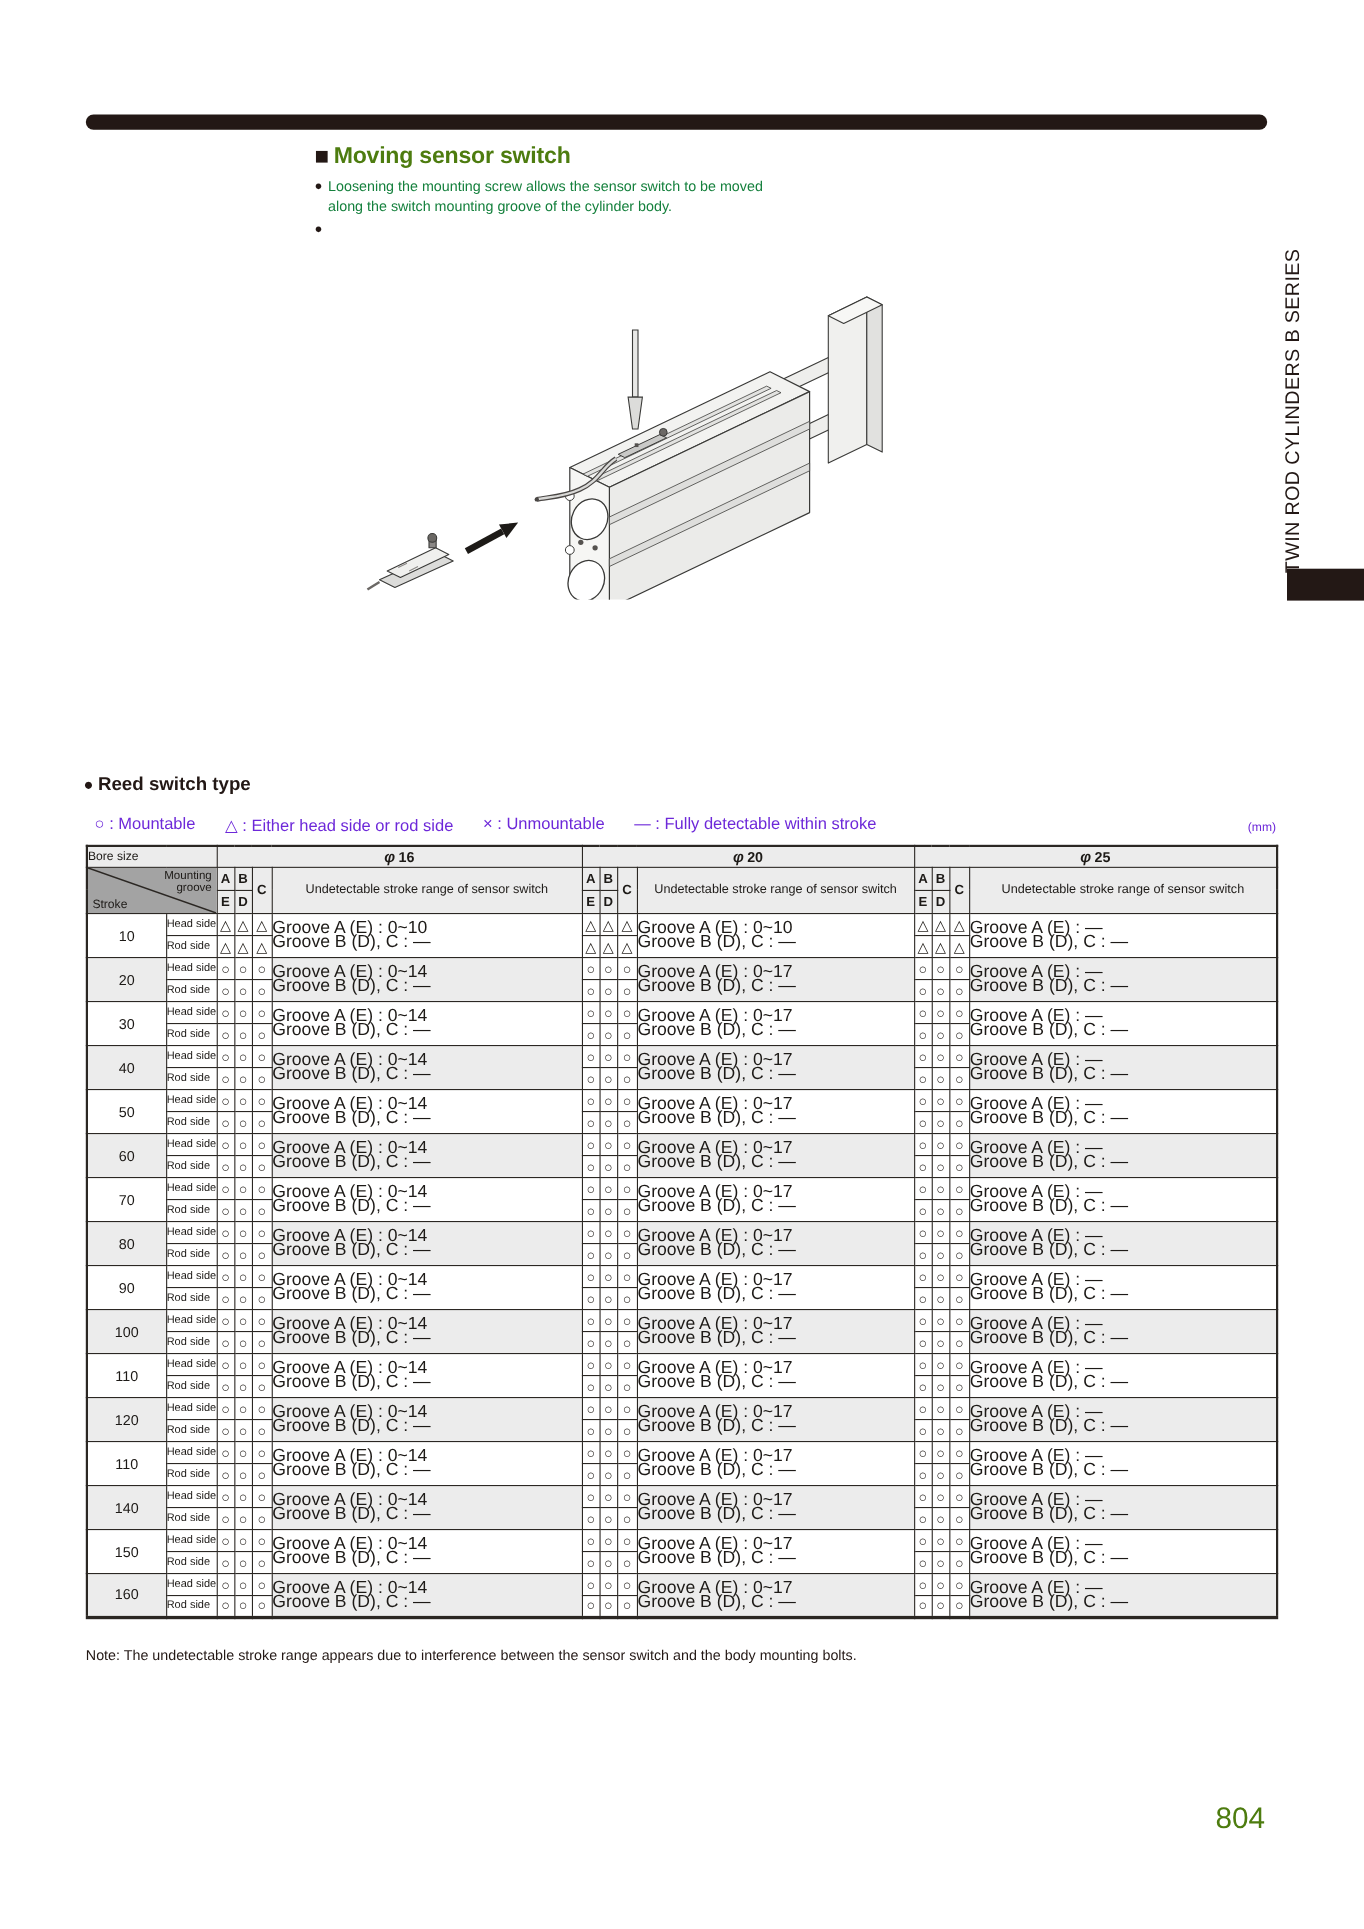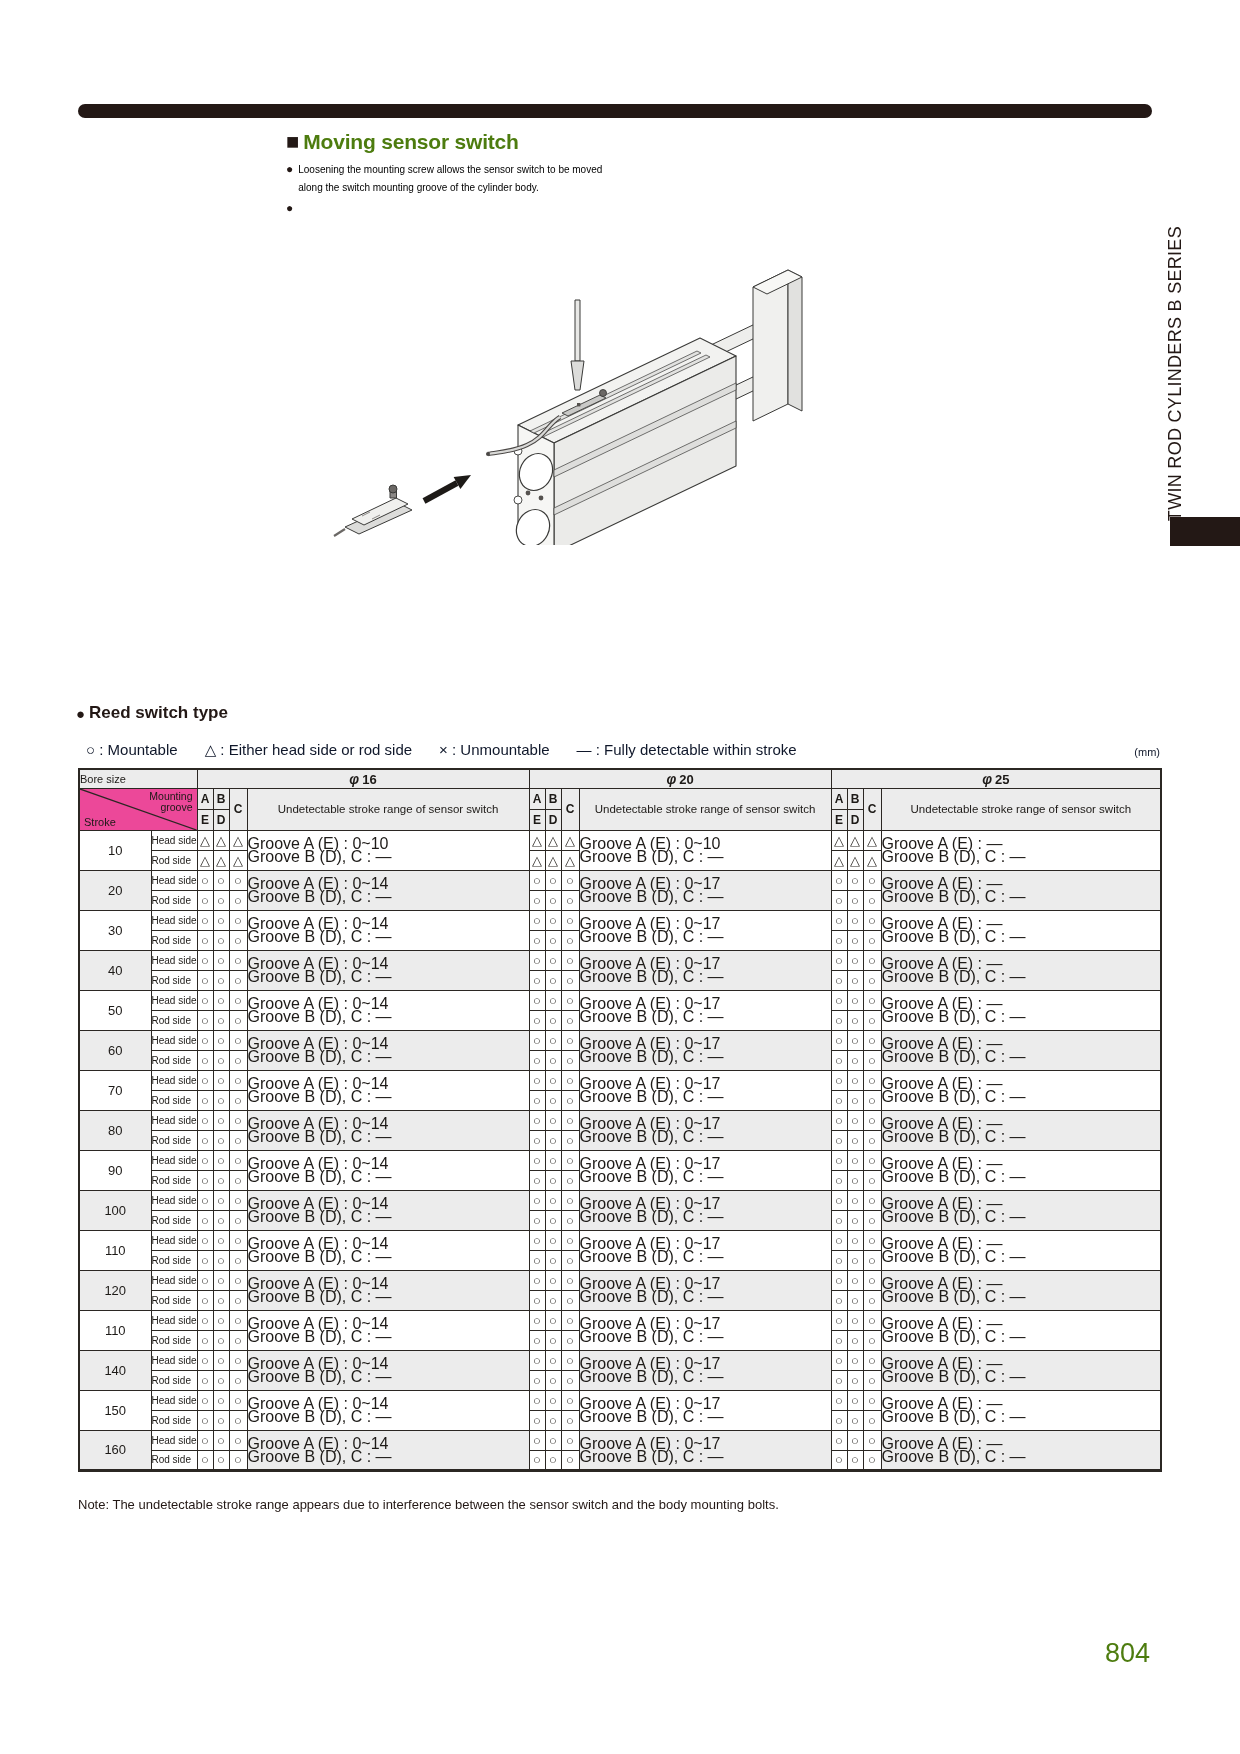--- a/index.html
+++ b/index.html
@@ -10,50 +10,50 @@
   .topbar{position:absolute;left:78px;top:104px;width:1074px;height:14px;background:#231815;border-radius:7px;}
 
   
   .mss{position:absolute;left:286px;top:130px;width:470px;}
   .mss-titlerow{display:flex;align-items:center;gap:4px;}
   .mss-square{font-size:22px;line-height:22px;color:#231815;}
   .mss-title{font-size:21px;font-weight:bold;letter-spacing:-0.2px;color:#4d7c0f;}
   .mss-bullets{margin-top:7px;}
   .mss-bullet{display:flex;gap:5px;margin-bottom:4px;}
   .mss-dot{font-size:12px;line-height:17px;color:#231815;}
-  .mss-text{font-size:10px;line-height:17.5px;white-space:pre-line;color:#000000;}
+  .mss-text{font-size:13px;line-height:17.5px;white-space:pre-line;color:#15803d;}
 
   
   .series{position:absolute;left:1160px;top:233px;width:30px;height:282px;
           display:flex;align-items:center;justify-content:center;}
   .series span{writing-mode:vertical-rl;transform:rotate(180deg);font-size:18px;letter-spacing:0.3px;
           color:#231815;white-space:nowrap;}
   .tab{position:absolute;left:1170px;top:517px;width:70px;height:29px;background:#231815;}
 
   
   .reed-head{position:absolute;left:76px;top:703px;display:flex;align-items:center;gap:4px;}
   .reed-dot{font-size:15px;color:#231815;}
   .reed-title{font-size:17px;font-weight:bold;color:#231815;}
-  .legend{position:absolute;left:86px;top:741px;width:1074px;font-size:15px;color:#0f172a;}
+  .legend{position:absolute;left:86px;top:741px;width:1074px;font-size:15px;color:#6d28d9;}
   .legend .items{display:flex;gap:27px;}
   .legend .mm{position:absolute;right:0;top:5px;font-size:11px;}
 
   
   .tblwrap{position:absolute;left:78px;top:768px;}
   table.rtable{border-collapse:collapse;table-layout:fixed;width:1082px;background:#fff;}
   table.rtable th,table.rtable td{border:1px solid #2b2723;padding:0;overflow:hidden;}
   table.rtable{border:2px solid #2b2723;border-bottom-width:3px;}
   tr.h1{height:19px;} tr.h2,tr.h3{height:21px;}
   th{background:#ececec;font-weight:normal;}
   .th-bore{font-size:11px;text-align:left;padding-left:4px;}
   .th-phi{font-size:13px;font-weight:bold;text-align:center;}
   .th-phi .phi{font-style:italic;font-weight:bold;font-size:14px;margin-right:3px;}
   .th-abc{font-size:12px;font-weight:bold;text-align:center;}
   .th-range{font-size:11.5px;text-align:center;line-height:12.5px;padding:0 3px;}
-  .corner{position:relative;background:#ec4899;margin-top:43px;}
+  .corner{position:relative;background:#a3a3a3;margin-top:43px;}
   .corner svg{position:absolute;left:0;top:0;width:100%;height:100%;}
   .corner .mg{position:absolute;top:2px;right:4px;text-align:right;font-size:10.5px;line-height:11px;white-space:pre-line;}
   .corner .st{position:absolute;bottom:2px;left:4px;font-size:11px;}
   td.stroke{font-size:13px;text-align:center;vertical-align:middle;}
   td.side{font-size:10px;padding-left:2px;background:#fff;white-space:nowrap;vertical-align:middle;}
   td.sym{font-size:13px;text-align:center;background:#fff;line-height:1;vertical-align:middle;color:#2b2723;}
   td.range{font-size:16px;line-height:13px;padding-left:13px;vertical-align:middle;}
   tbody tr{height:20px;}
   tr.band td.bandable{background:#ececec;}
   th.c,td.c{border-left:3px double #2b2723;}

